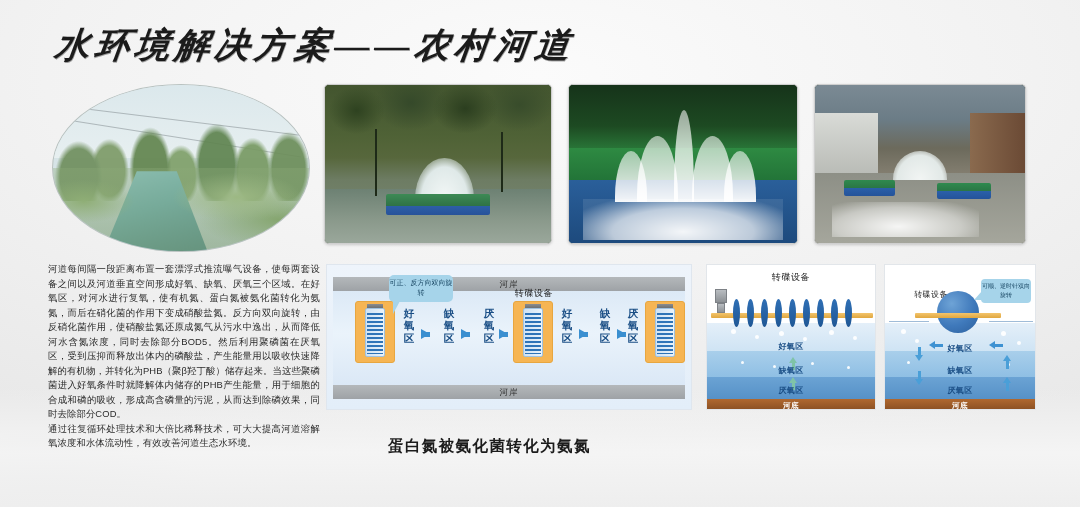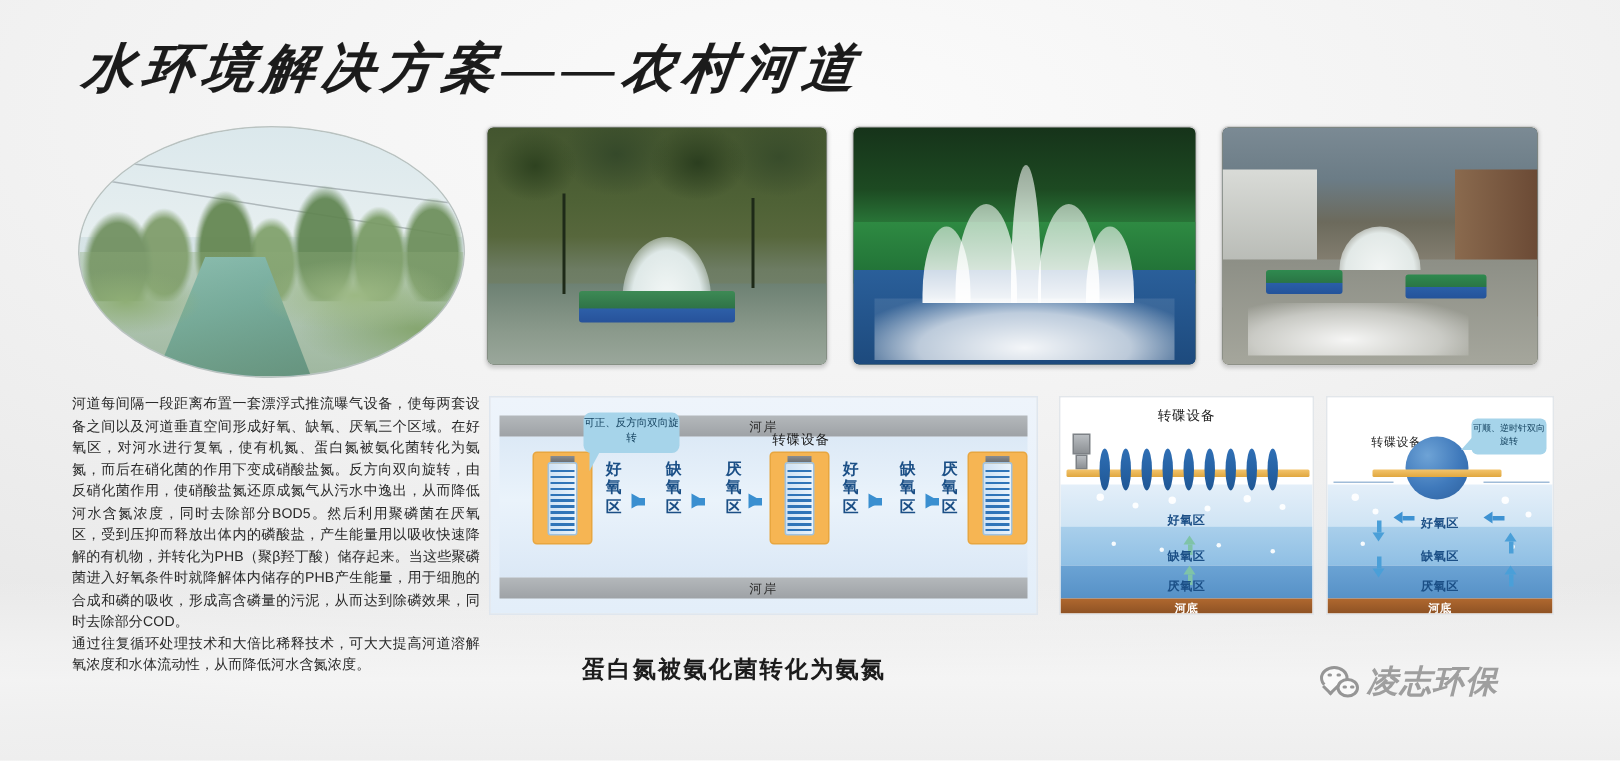--- a/index.html
+++ b/index.html
@@ -499,21 +499,21 @@
     <div class="p3-wall-r"></div>
     <div class="p3-water"></div>
     <div class="p3-spray"></div>
     <div class="p3-raft" style="left:14%;bottom:30%;width:24%;"></div>
     <div class="p3-raft" style="left:58%;bottom:28%;width:26%;"></div>
     <div class="p3-foam"></div>
   </div>
 
   <div class="layer" id="body-text">
     <p>河道每间隔一段距离布置一套漂浮式推流曝气设备，使每两套设备之间以及河道垂直空间形成好氧、缺氧、厌氧三个区域。在好氧区，对河水进行复氧，使有机氮、蛋白氮被氨化菌转化为氨氮，而后在硝化菌的作用下变成硝酸盐氮。反方向双向旋转，由反硝化菌作用，使硝酸盐氮还原成氮气从污水中逸出，从而降低河水含氮浓度，同时去除部分BOD5。然后利用聚磷菌在厌氧区，受到压抑而释放出体内的磷酸盐，产生能量用以吸收快速降解的有机物，并转化为PHB（聚β羟丁酸）储存起来。当这些聚磷菌进入好氧条件时就降解体内储存的PHB产生能量，用于细胞的合成和磷的吸收，形成高含磷量的污泥，从而达到除磷效果，同时去除部分COD。</p>
-    <p>通过往复循环处理技术和大倍比稀释技术，可大大提高河道溶解氧浓度和水体流动性，从而降低河水含氮浓度。</p>
+    <p>通过往复循环处理技术和大倍比稀释技术，可大大提高河道溶解氧浓度和水体流动性，有效改善河道生态水环境。</p>
   </div>
 
   <div class="layer" id="diagram-plan">
     <div class="channel"></div>
 
     <div class="bank-band" id="bank-top">河岸</div>
     <div class="bank-band" id="bank-bottom">河岸</div>
 
     <div class="rotor-box" id="rotor-a">
       <div class="rotor-cap"></div>
@@ -629,25 +629,14 @@
 
       <div class="layer-text" style="top:78px;">好氧区</div>
       <div class="layer-text" style="top:100px;">缺氧区</div>
       <div class="layer-text" style="top:120px;">厌氧区</div>
       <div class="layer-text bed-text" style="top:136px;">河底</div>
     </div>
   </div>
 
   <div class="caption" id="caption-left">蛋白氮被氨化菌转化为氨氮</div>
 
-  <div id="watermark">
-    <div id="wechat-icon">
-      <div class="b1"></div>
-      <div class="b2"></div>
-      <div class="dot" style="left:5px;top:5px;"></div>
-      <div class="dot" style="left:11px;top:5px;"></div>
-      <div class="dot" style="left:15px;top:13px;"></div>
-      <div class="dot" style="left:20px;top:13px;"></div>
-    </div>
-    <div id="watermark-text">凌志环保</div>
-  </div>
 
 </div>
 
 </body></html>

